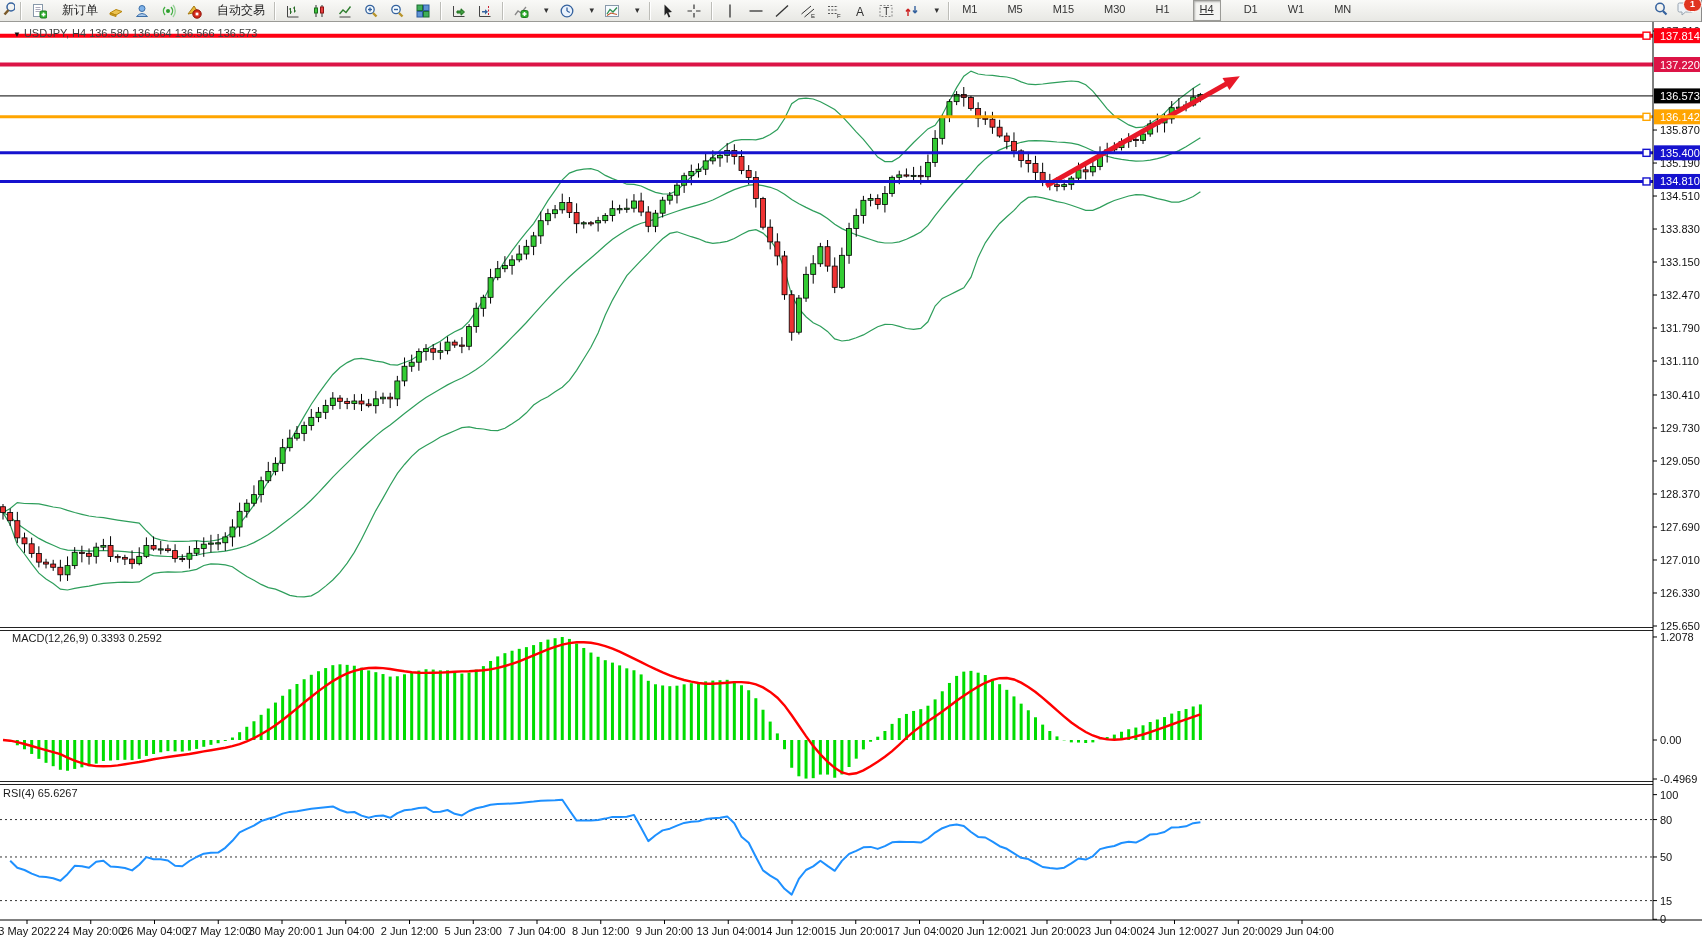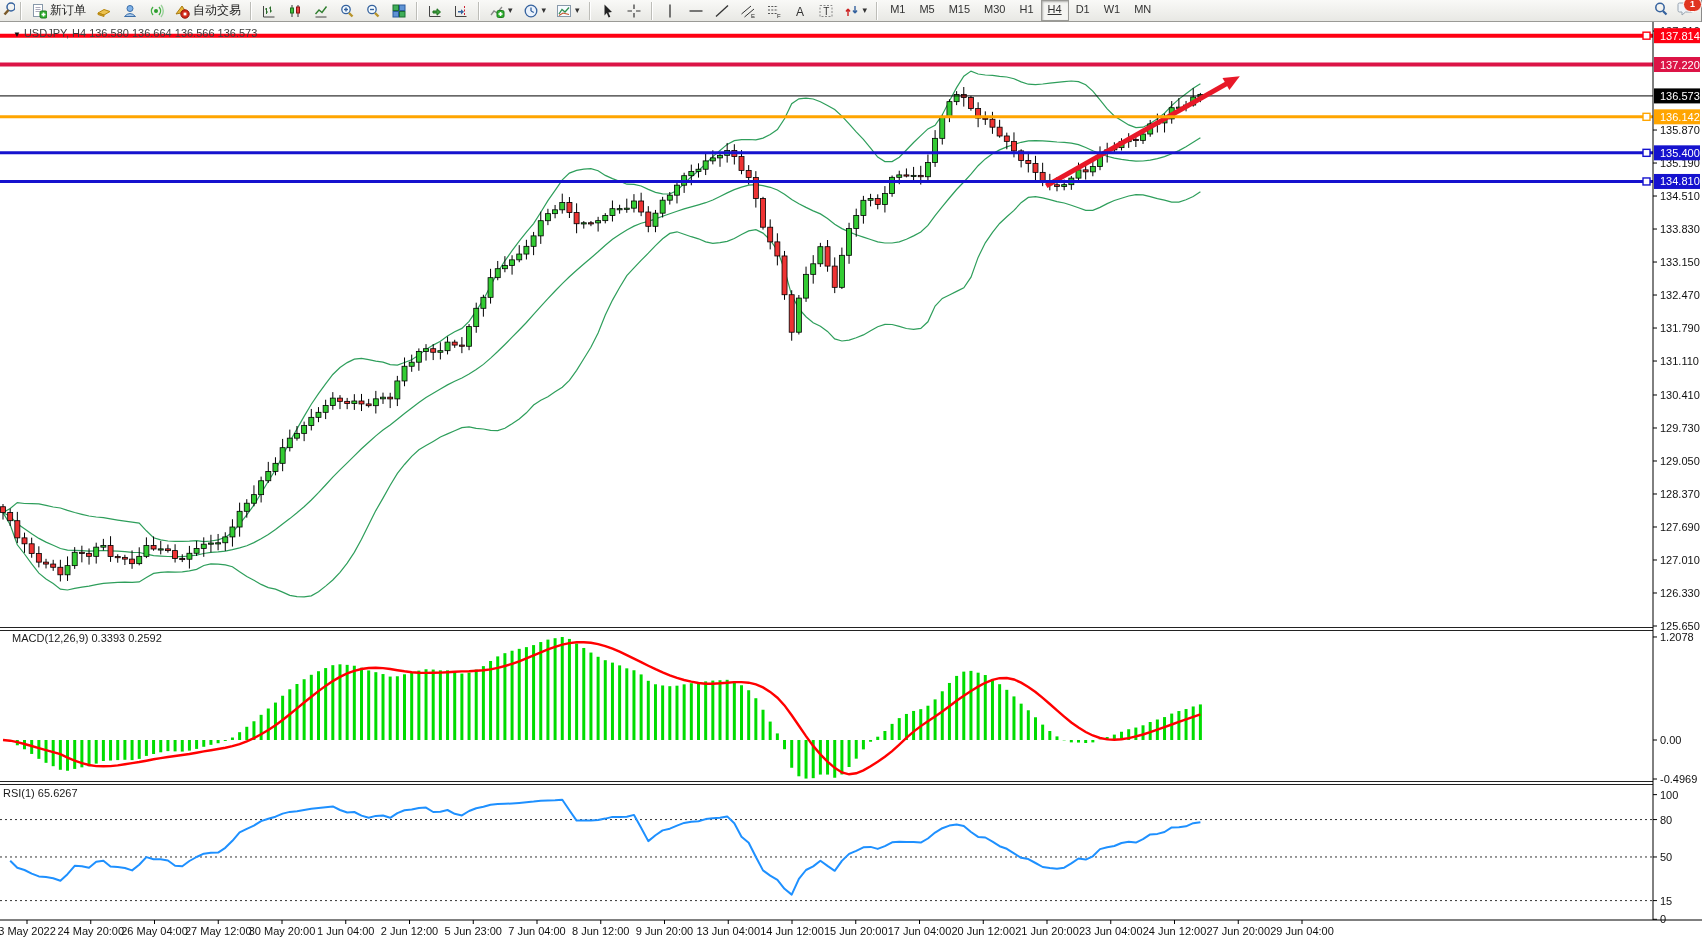--- a/index.html
+++ b/index.html
@@ -2,21 +2,21 @@
 <html><head>
 <meta charset="utf-8">
 <style>
   html,body{margin:0;padding:0;background:#fff;width:1702px;height:943px;overflow:hidden;
     font-family:"Liberation Sans",sans-serif;-webkit-font-smoothing:antialiased;}
   #win{width:1702px;height:943px;border-right:1px solid #8a8a8a;box-sizing:border-box;position:relative;}
   
   #toolbar{height:22px;display:flex;align-items:center;gap:2px;padding:0 2px;
     background:linear-gradient(#f9f9f7,#e8e8e4);border-bottom:1px solid #9a9a96;box-sizing:border-box;font-size:12px;color:#222;}
   .tsep{width:1px;height:18px;background:#bdbdb8;border-right:1px solid #fff;margin:0 3px;}
-  .tbtn{display:flex;align-items:center;gap:3px;padding:1px 3px;border:1px solid transparent;border-radius:2px;height:18px;box-sizing:border-box;}
+  .tbtn{display:flex;align-items:center;gap:15px;padding:1px 3px;border:1px solid transparent;border-radius:2px;height:18px;box-sizing:border-box;}
   .tbtn svg{display:block;}
   .caret{font-size:9px;color:#333;line-height:1;}
   .tf{padding:1px 6px;height:17px;line-height:15px;font-size:11px;color:#333;border:1px solid transparent;}
   .tf.active{background:#f5f5f2;border:1px solid #9a9a96;box-shadow:inset 1px 1px 2px rgba(0,0,0,.28);text-decoration:underline;}
   .cnlabel{font-size:12px;white-space:nowrap;}
   #tb-right{margin-left:auto;display:flex;align-items:center;gap:8px;padding-right:4px;}
   #chat-wrap{position:relative;}
   #chat-badge{position:absolute;top:-4px;right:-7px;min-width:13px;height:13px;border-radius:8px;background:#e03520;color:#fff;
     font-size:9px;font-weight:bold;text-align:center;line-height:13px;padding:0 2px;border:1px solid #fff;}
   .cuticon{width:13px;overflow:hidden;}
@@ -245,21 +245,21 @@
       </div>
     <div class="tbtn">
         <svg width="16" height="16">
           <path d="M4,13 L4,6 M4,6 l-2,2.5 M4,6 l2,2.5" stroke="#c22" stroke-width="1.4" fill="none"></path>
           <path d="M11,3 L11,10 M11,10 l-2,-2.5 M11,10 l2,-2.5" stroke="#35629e" stroke-width="1.4" fill="none"></path>
         </svg>
         <span class="caret">▾</span>
       </div>
 
     <div class="tsep"></div>
-    <div id="tf-bar" style="display:flex;align-items:center;gap:0;">
+    <div id="tf-bar" style="display:flex;align-items:center;gap:16px;">
         <div class="tf">M1</div>
         <div class="tf">M5</div>
         <div class="tf">M15</div>
         <div class="tf">M30</div>
         <div class="tf">H1</div>
         <div class="tf active">H4</div>
         <div class="tf">D1</div>
         <div class="tf">W1</div>
         <div class="tf">MN</div>
       </div>
@@ -940,15 +940,15 @@
           <line x1="1174.5" y1="898" x2="1174.5" y2="902" stroke="#000"></line>
           <text x="1174.5" y="913" font-size="11" font-family="Liberation Sans,sans-serif" fill="#111" text-anchor="middle">24 Jun 12:00</text>
           <line x1="1238.25" y1="898" x2="1238.25" y2="902" stroke="#000"></line>
           <text x="1238.25" y="913" font-size="11" font-family="Liberation Sans,sans-serif" fill="#111" text-anchor="middle">27 Jun 20:00</text>
           <line x1="1302" y1="898" x2="1302" y2="902" stroke="#000"></line>
           <text x="1302" y="913" font-size="11" font-family="Liberation Sans,sans-serif" fill="#111" text-anchor="middle">29 Jun 04:00</text>
         </g>
       </svg>
     <div class="overlay-label" id="chart-title"><span class="tri">▼</span><span>USDJPY, H4 136.580 136.664 136.566 136.573</span></div>
     <div class="overlay-label" id="macd-label">MACD(12,26,9) 0.3393 0.2592</div>
-    <div class="overlay-label" id="rsi-label">RSI(1) 65.6267</div>
+    <div class="overlay-label" id="rsi-label">RSI(4) 65.6267</div>
   </div>
 </div>
 
 </body></html>

